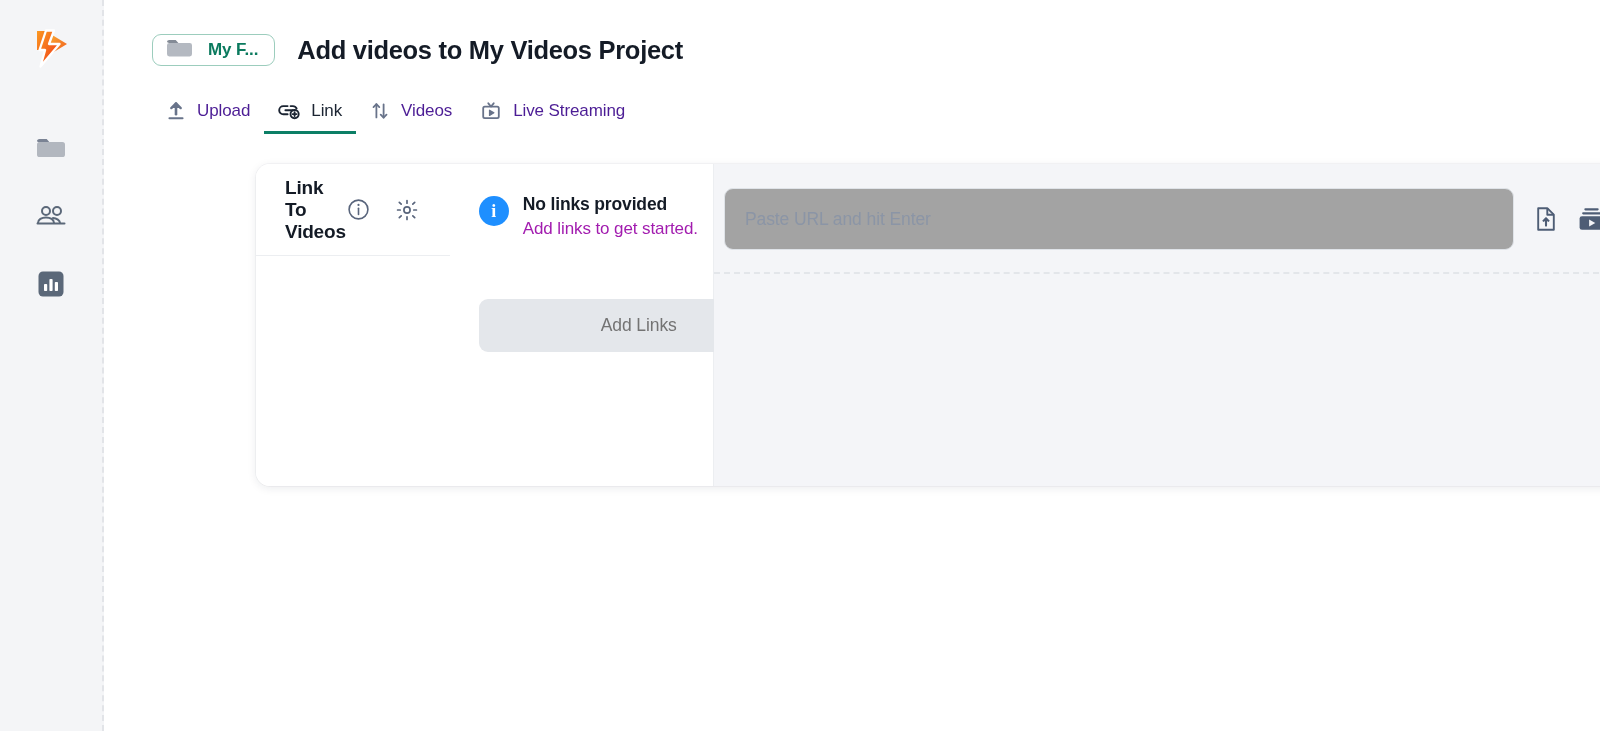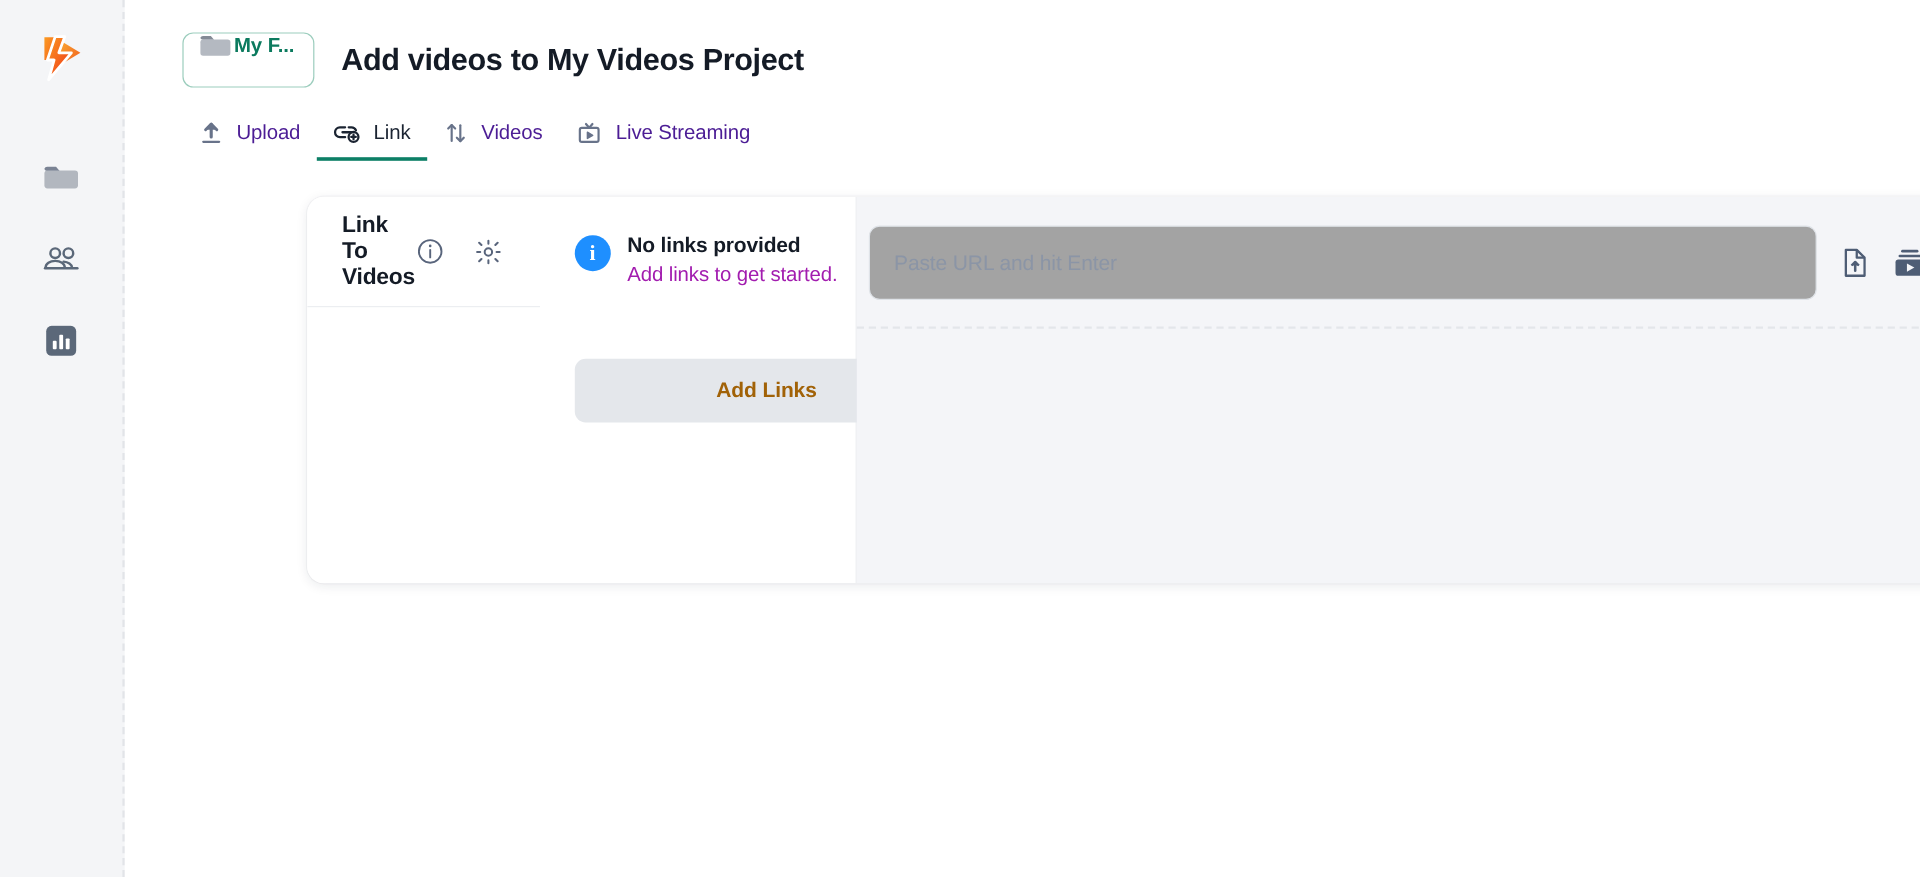--- a/index.html
+++ b/index.html
@@ -69,22 +69,23 @@
 
   .topbar {
     display: flex;
     align-items: center;
     padding: 28px 0 0 48px;
     height: 72px;
   }
 
   .folder-chip {
     display: inline-flex;
-    gap: 2px;
-    height: 46px;
+    align-items: center;
+    gap: 15px;
+    height: 32px;
     padding: 0 16px 0 13px;
     border: 1px solid #9ccdbd;
     border-radius: 9px;
     background: #ffffff;
     cursor: pointer;
   }
 
   .folder-chip-label {
     font-size: 17px;
     font-weight: 700;
@@ -250,23 +251,23 @@
     letter-spacing: -0.1px;
   }
 
   .add-links-btn {
     margin-top: 60px;
     height: 53px;
     width: 320px;
     border: none;
     border-radius: 9px;
     background: #e4e7eb;
-    color: #a16207;
+    color: #737373;
     font-size: 17.5px;
-    font-weight: 700;
+    font-weight: 400;
     font-family: "Liberation Sans", sans-serif;
     letter-spacing: -0.1px;
     cursor: default;
   }
 
   
   .panel-right {
     flex: 1 1 auto;
     background: #f4f5f8;
     position: relative;

